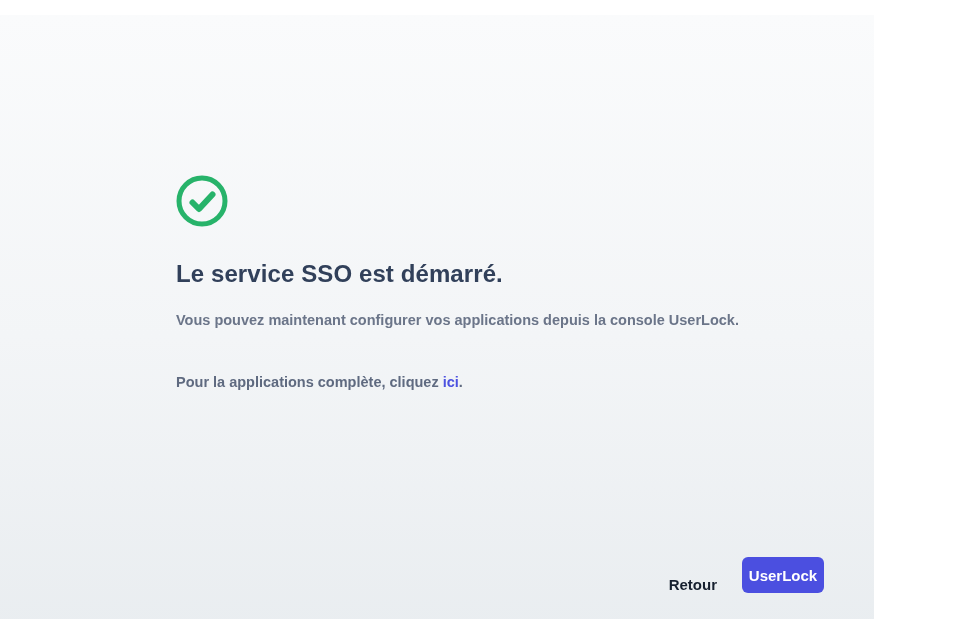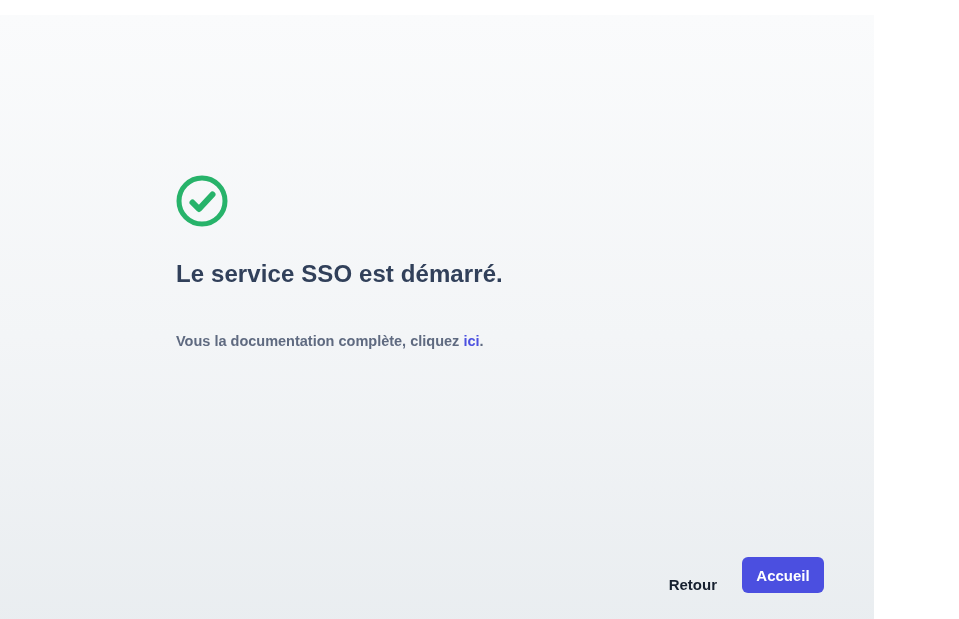--- a/index.html
+++ b/index.html
@@ -102,23 +102,24 @@
 
     <div class="check-circle">
       <svg viewBox="0 0 52 52" fill="none" xmlns="http://www.w3.org/2000/svg">
         <circle cx="26" cy="26" r="23" stroke="currentColor" stroke-width="5" fill="none"></circle>
         <path d="M16.5 27.5 L23 34 L36.5 19.5" stroke="currentColor" stroke-width="6" stroke-linecap="round" stroke-linejoin="round" fill="none"></path>
       </svg>
     </div>
 
     <h1 class="title">Le service SSO est démarré.</h1>
 
+    <p class="subtitle">Vous pouvez maintenant configurer vos applications depuis la console UserLock.</p>
 
-    <p class="docs-line"><span>Vous la documentation complète, cliquez</span><a class="docs-link" href="#">ici</a><span>.</span></p>
+    <p class="docs-line"><span>Pour la applications complète, cliquez</span><a class="docs-link" href="#">ici</a><span>.</span></p>
 
   </div>
 
   <div class="footer">
     <button class="btn-text">Retour</button>
-    <button class="btn-primary">Accueil</button>
+    <button class="btn-primary">UserLock</button>
   </div>
 
 </div>
 
 </body></html>

